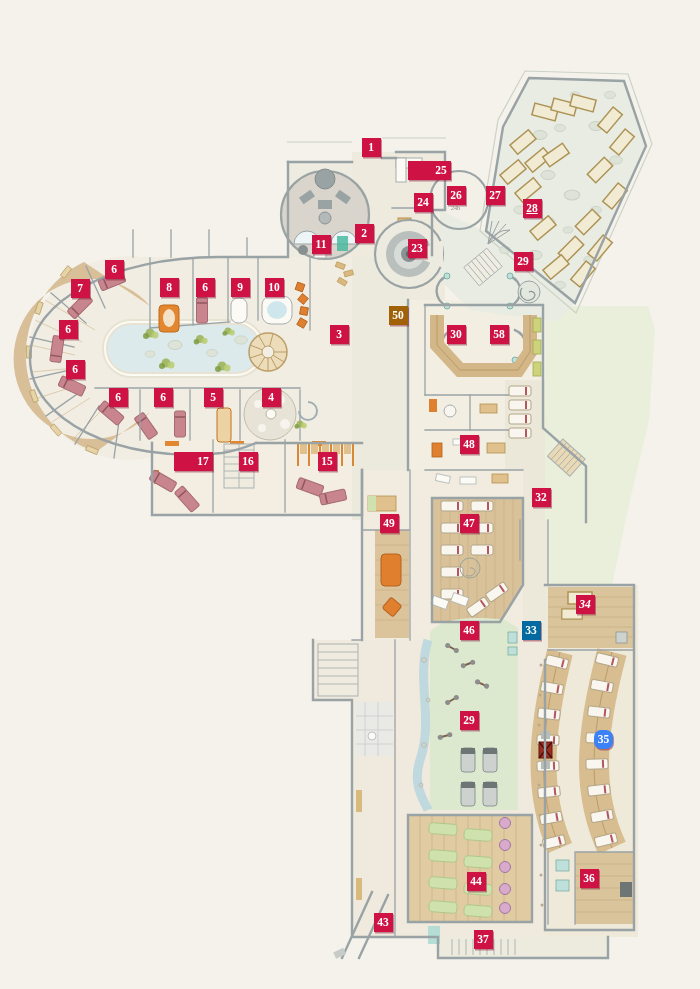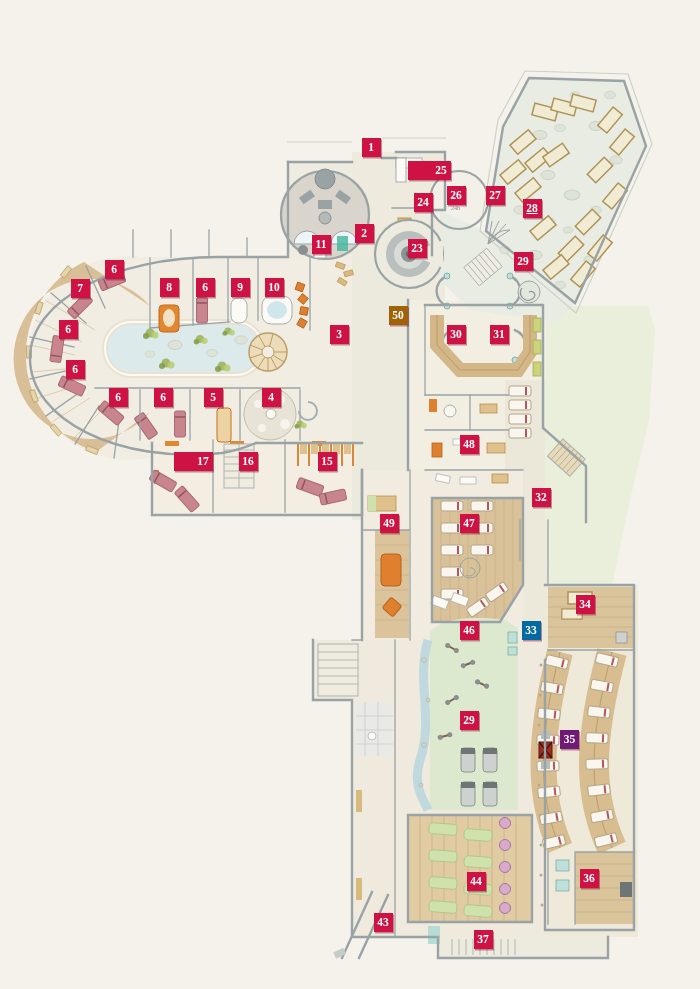--- a/index.html
+++ b/index.html
@@ -667,25 +667,25 @@
       <div class="marker" style="left: 238.5px; top: 451.5px; background: rgb(206, 18, 67); color: rgb(255, 255, 255);">16</div>
       <div class="marker" style="left: 173.5px; top: 451.5px; background: rgb(206, 18, 67); color: rgb(255, 255, 255); padding-left: 20px;">17</div>
       <div class="marker" style="left: 407.5px; top: 238.5px; background: rgb(206, 18, 67); color: rgb(255, 255, 255);">23</div>
       <div class="marker" style="left: 413.5px; top: 192.5px; background: rgb(206, 18, 67); color: rgb(255, 255, 255);">24</div>
       <div class="marker" style="left: 407.5px; top: 160.5px; background: rgb(206, 18, 67); color: rgb(255, 255, 255); padding-left: 24px;">25</div>
       <div class="marker" style="left: 446.5px; top: 185.5px; background: rgb(206, 18, 67); color: rgb(255, 255, 255);">26</div>
       <div class="marker" style="left: 485.5px; top: 185.5px; background: rgb(206, 18, 67); color: rgb(255, 255, 255);">27</div>
       <div class="marker" style="left: 522.5px; top: 198.5px; background: rgb(206, 18, 67); color: rgb(255, 255, 255); text-decoration: underline;">28</div>
       <div class="marker" style="left: 513.5px; top: 251.5px; background: rgb(206, 18, 67); color: rgb(255, 255, 255);">29</div>
       <div class="marker" style="left: 446.5px; top: 324.5px; background: rgb(206, 18, 67); color: rgb(255, 255, 255);">30</div>
-      <div class="marker" style="left: 489.5px; top: 324.5px; background: rgb(206, 18, 67); color: rgb(255, 255, 255);">31</div>
+      <div class="marker" style="left: 489.5px; top: 324.5px; background: rgb(206, 18, 67); color: rgb(255, 255, 255);">58</div>
       <div class="marker" style="left: 531.5px; top: 487.5px; background: rgb(206, 18, 67); color: rgb(255, 255, 255);">32</div>
       <div class="marker" style="left: 521.5px; top: 620.5px; background: #0369a1; color: rgb(255, 255, 255);">33</div>
-      <div class="marker" style="left: 575.5px; top: 594.5px; background: rgb(206, 18, 67); color: rgb(255, 255, 255);">34</div>
-      <div class="marker" style="left: 560px; top: 729.5px; background: #701a75; color: rgb(255, 255, 255);">35</div>
+      <div class="marker" style="left: 575.5px; top: 594.5px; background: rgb(206, 18, 67); color: rgb(255, 255, 255); font-style: italic;">34</div>
+      <div class="marker" style="left: 594px; top: 729.5px; background: #3b82f6; color: rgb(255, 255, 255); border-radius: 7px;">35</div>
       <div class="marker" style="left: 579.5px; top: 868.5px; background: rgb(206, 18, 67); color: rgb(255, 255, 255);">36</div>
       <div class="marker" style="left: 473.5px; top: 929.5px; background: rgb(206, 18, 67); color: rgb(255, 255, 255);">37</div>
       <div class="marker" style="left: 373.5px; top: 912.5px; background: rgb(206, 18, 67); color: rgb(255, 255, 255);">43</div>
       <div class="marker" style="left: 466.5px; top: 871.5px; background: rgb(206, 18, 67); color: rgb(255, 255, 255);">44</div>
       <div class="marker" style="left: 459.5px; top: 710.5px; background: rgb(206, 18, 67); color: rgb(255, 255, 255);">29</div>
       <div class="marker" style="left: 459.5px; top: 620.5px; background: rgb(206, 18, 67); color: rgb(255, 255, 255);">46</div>
       <div class="marker" style="left: 459.5px; top: 513.5px; background: rgb(206, 18, 67); color: rgb(255, 255, 255);">47</div>
       <div class="marker" style="left: 459.5px; top: 434.5px; background: rgb(206, 18, 67); color: rgb(255, 255, 255);">48</div>
       <div class="marker" style="left: 379.5px; top: 513.5px; background: rgb(206, 18, 67); color: rgb(255, 255, 255);">49</div>
       <div class="marker" style="left: 388.5px; top: 305.5px; background: #a16207; color: rgb(255, 255, 255);">50</div>

